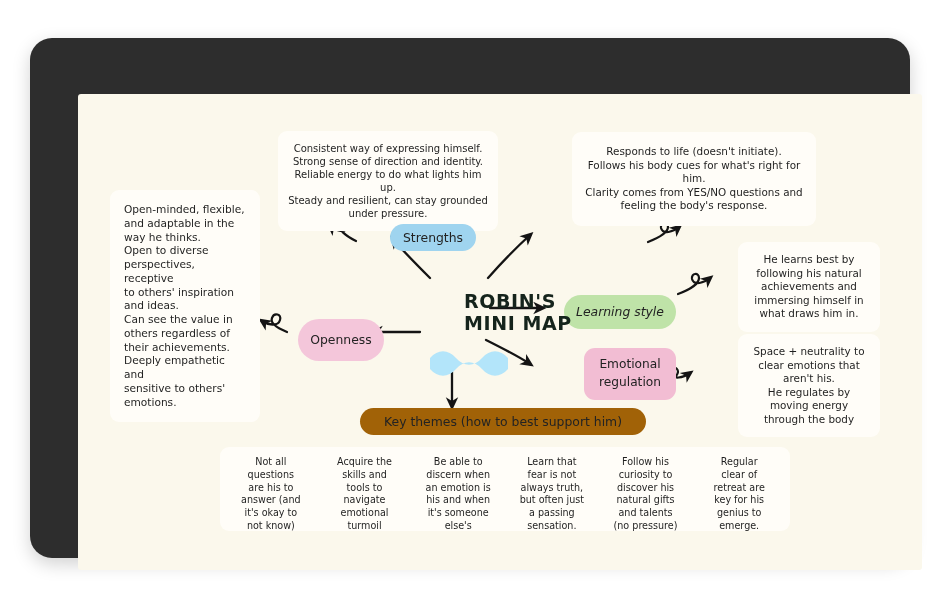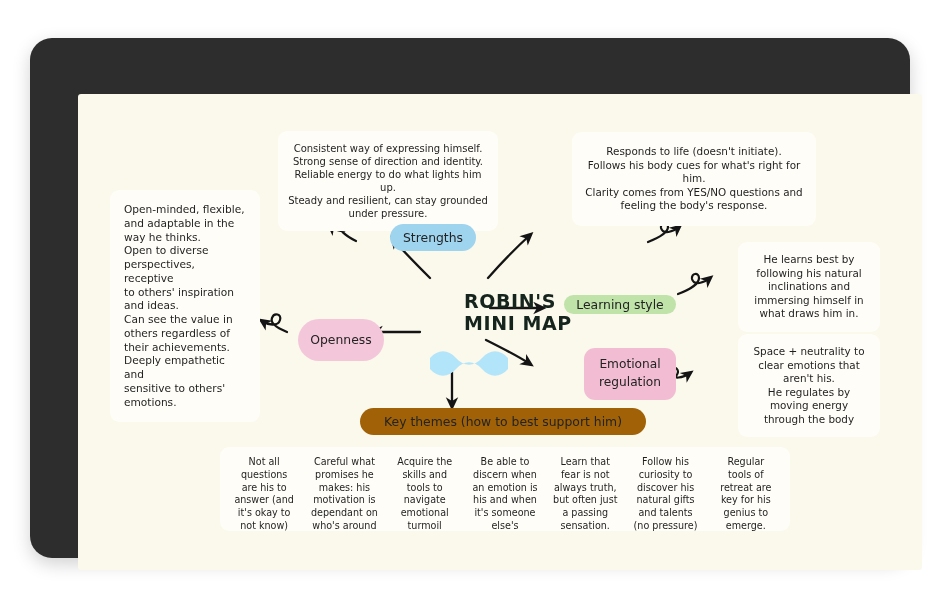--- a/index.html
+++ b/index.html
@@ -175,41 +175,41 @@
 and ideas.
 Can see the value in
 others regardless of
 their achievements.
 Deeply empathetic and
 sensitive to others'
 emotions.</div>
 
     <div class="note centered" style="left:660px; top:148px; width:142px; padding:11px 9px; font-size:10.4px;">He learns best by
 following his natural
-inclinations and
+achievements and
 immersing himself in
 what draws him in.</div>
 
     <div class="note centered" style="left:660px; top:240px; width:142px; padding:11px 9px; font-size:10.4px;">Space + neutrality to
 clear emotions that
 aren't his.
 He regulates by
 moving energy
 through the body</div>
 
     <div class="pill" style="left:278px; top:130px; width:86px; height:27px; background:#9fd4ef; font-size:12.4px;margin-left:34px;">
       <span>Strengths</span>
     </div>
 
 
     <div class="pill" style="left:220px; top:225px; width:86px; height:42px; background:#f4c6da; font-size:12.4px;">
       <span>Openness</span>
     </div>
 
-    <div class="pill" style="left:486px; top:201px; width:112px; height:19px; background:#bfe3a8; font-size:12.4px;">
+    <div class="pill" style="left:486px; top:201px; width:112px; height:34px; background:#bfe3a8; font-size:12.4px;font-style:italic;">
       <span>Learning style</span>
     </div>
 
     <div class="pill" style="left:506px; top:254px; width:92px; height:52px; background:#f2bdd3; font-size:12.2px; border-radius:11px;">
       <span>Emotional
 regulation</span>
     </div>
 
     <div id="center-title">ROBIN'S
 MINI MAP</div>
@@ -218,26 +218,20 @@
       <span>Key themes (how to best support him)</span>
     </div>
 
     <div id="bottom-row">
       <div class="cell">Not all
 questions
 are his to
 answer (and
 it's okay to
 not know)</div>
-      <div class="cell">Careful what
-promises he
-makes: his
-motivation is
-dependant on
-who's around</div>
       <div class="cell">Acquire the
 skills and
 tools to
 navigate
 emotional
 turmoil</div>
       <div class="cell">Be able to
 discern when
 an emotion is
 his and when
@@ -249,21 +243,21 @@
 but often just
 a passing
 sensation.</div>
       <div class="cell">Follow his
 curiosity to
 discover his
 natural gifts
 and talents
 (no pressure)</div>
       <div class="cell">Regular
-tools of
+clear of
 retreat are
 key  for his
 genius to
 emerge.</div>
     </div>
 
   </div>
 </div>
 
 </body></html>

